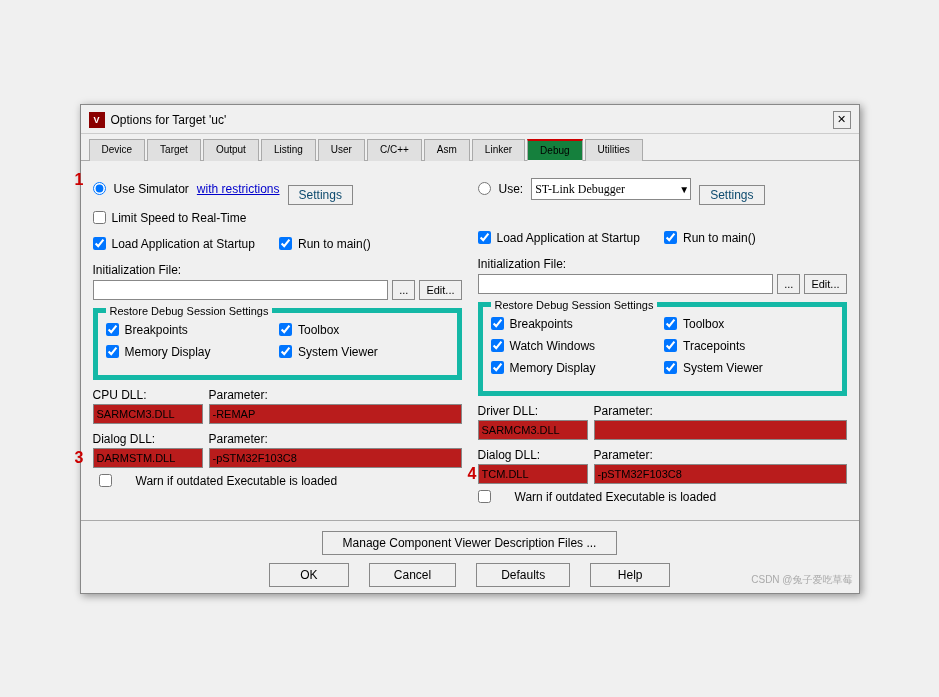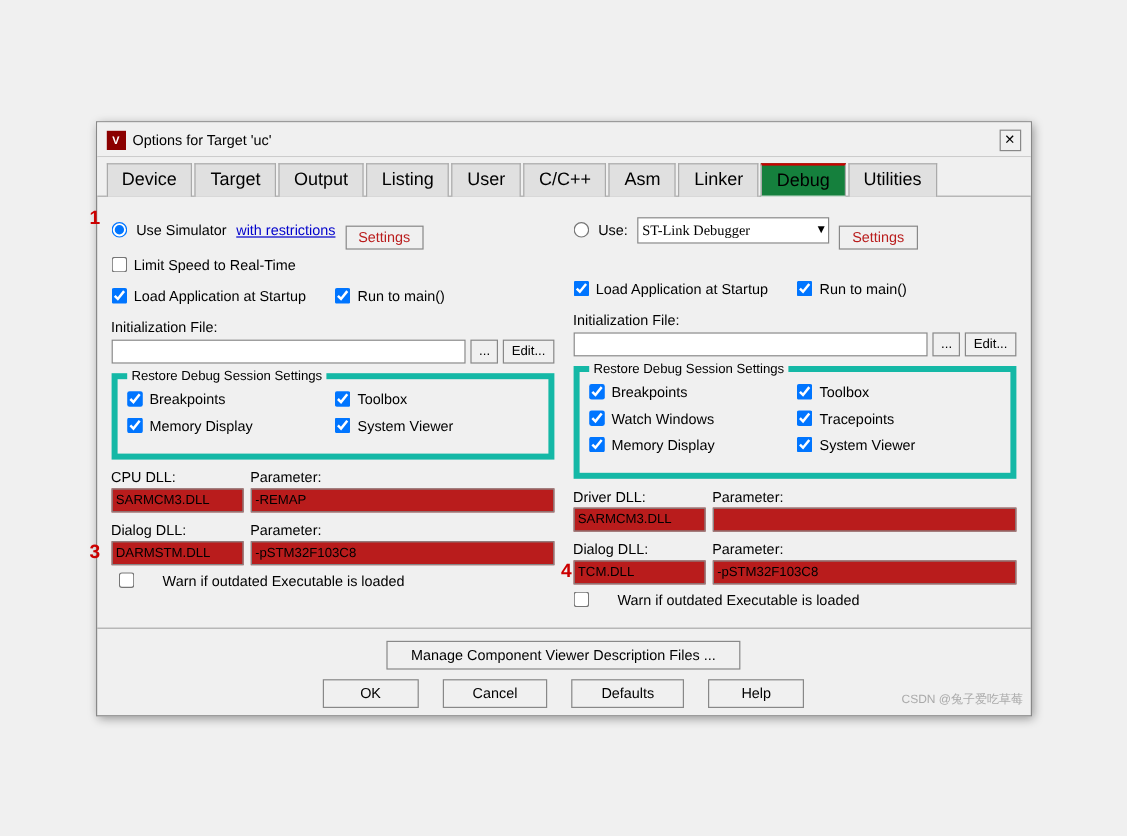--- a/index.html
+++ b/index.html
@@ -75,21 +75,21 @@
       padding: 4px 8px 0 8px;
       gap: 0;
     }
 
     .tab {
       padding: 4px 12px;
       border: 1px solid #aaa;
       border-bottom: none;
       background: #e0e0e0;
       cursor: pointer;
-      font-size: 15px;
+      font-size: 10px;
       color: #000;
       margin-right: 2px;
       position: relative;
       bottom: -1px;
     }
 
     .tab.active {
       background: #f0f0f0;
       border-bottom: 1px solid #f0f0f0;
       z-index: 1;
@@ -126,21 +126,21 @@
       cursor: pointer;
       font-size: 12px;
     }
 
     .btn {
       padding: 2px 10px;
       border: 1px solid #888;
       background: #f0f0f0;
       cursor: pointer;
       font-size: 12px;
-      color: #b91c1c;
+      color: #0c4a6e;
       min-width: 60px;
       margin-top: 12px;
     }
 
     .checkbox-row {
       display: flex;
       align-items: center;
       gap: 6px;
       margin-bottom: 4px;
     }

